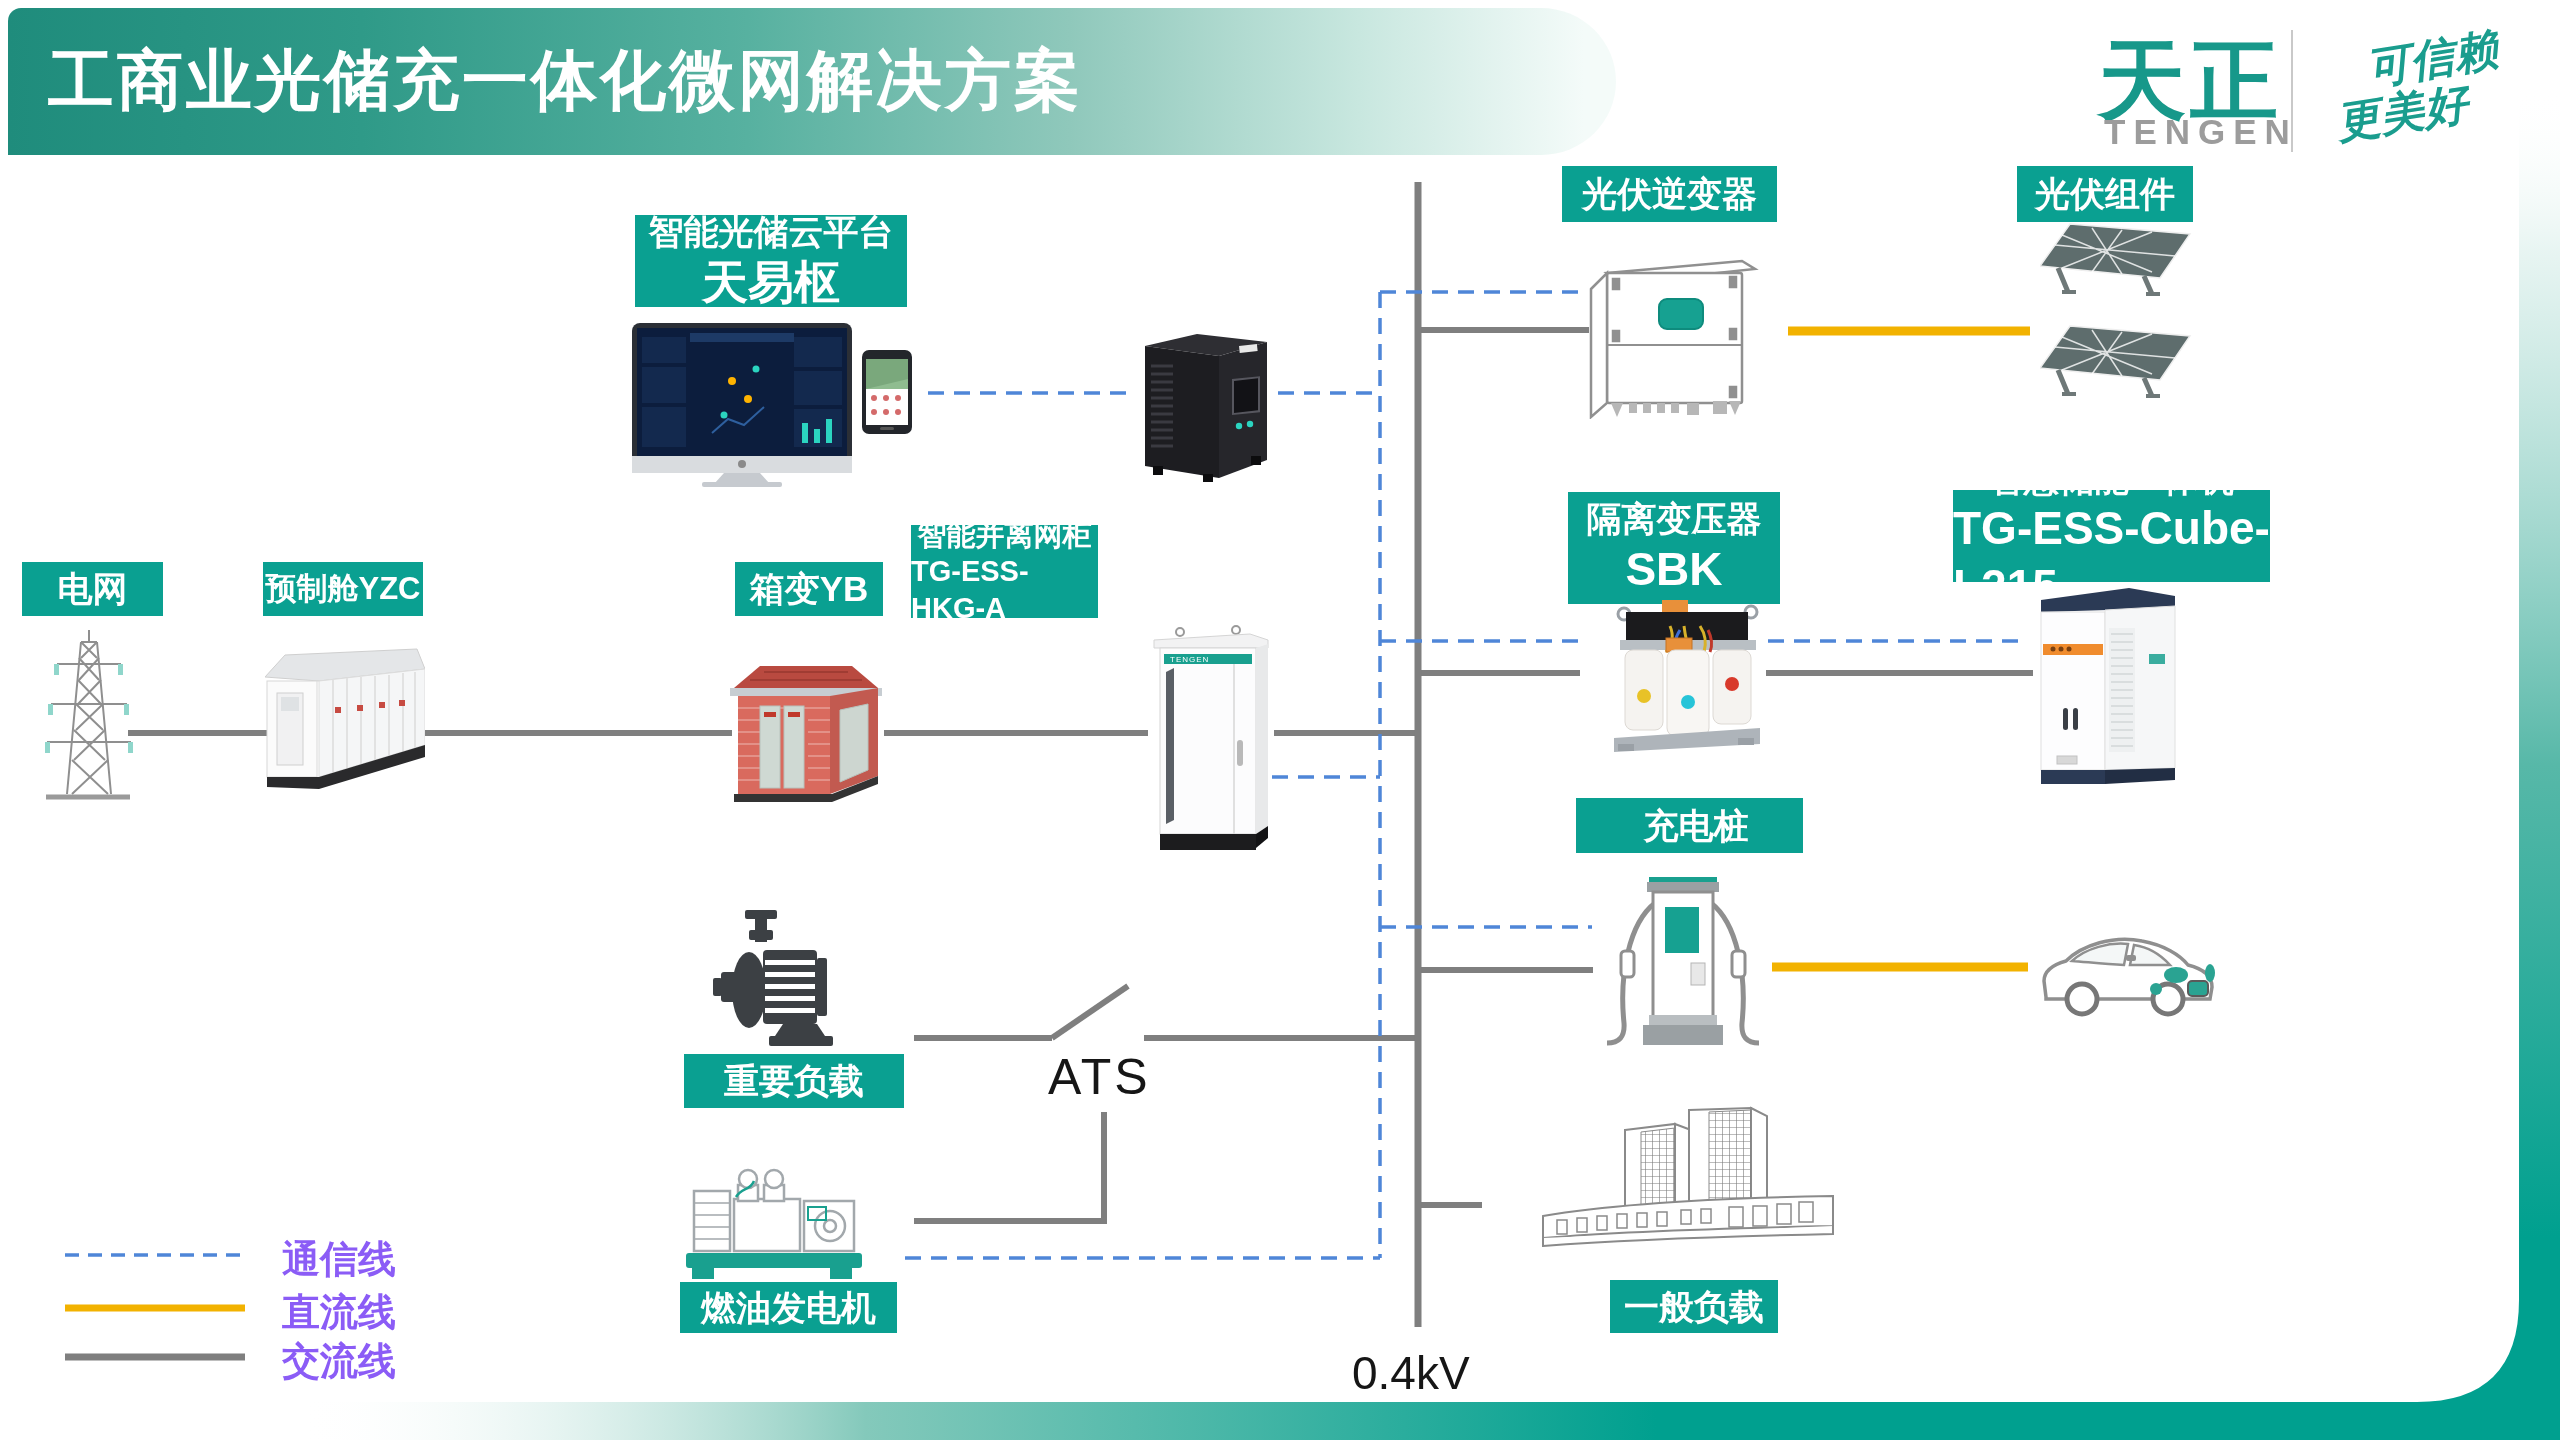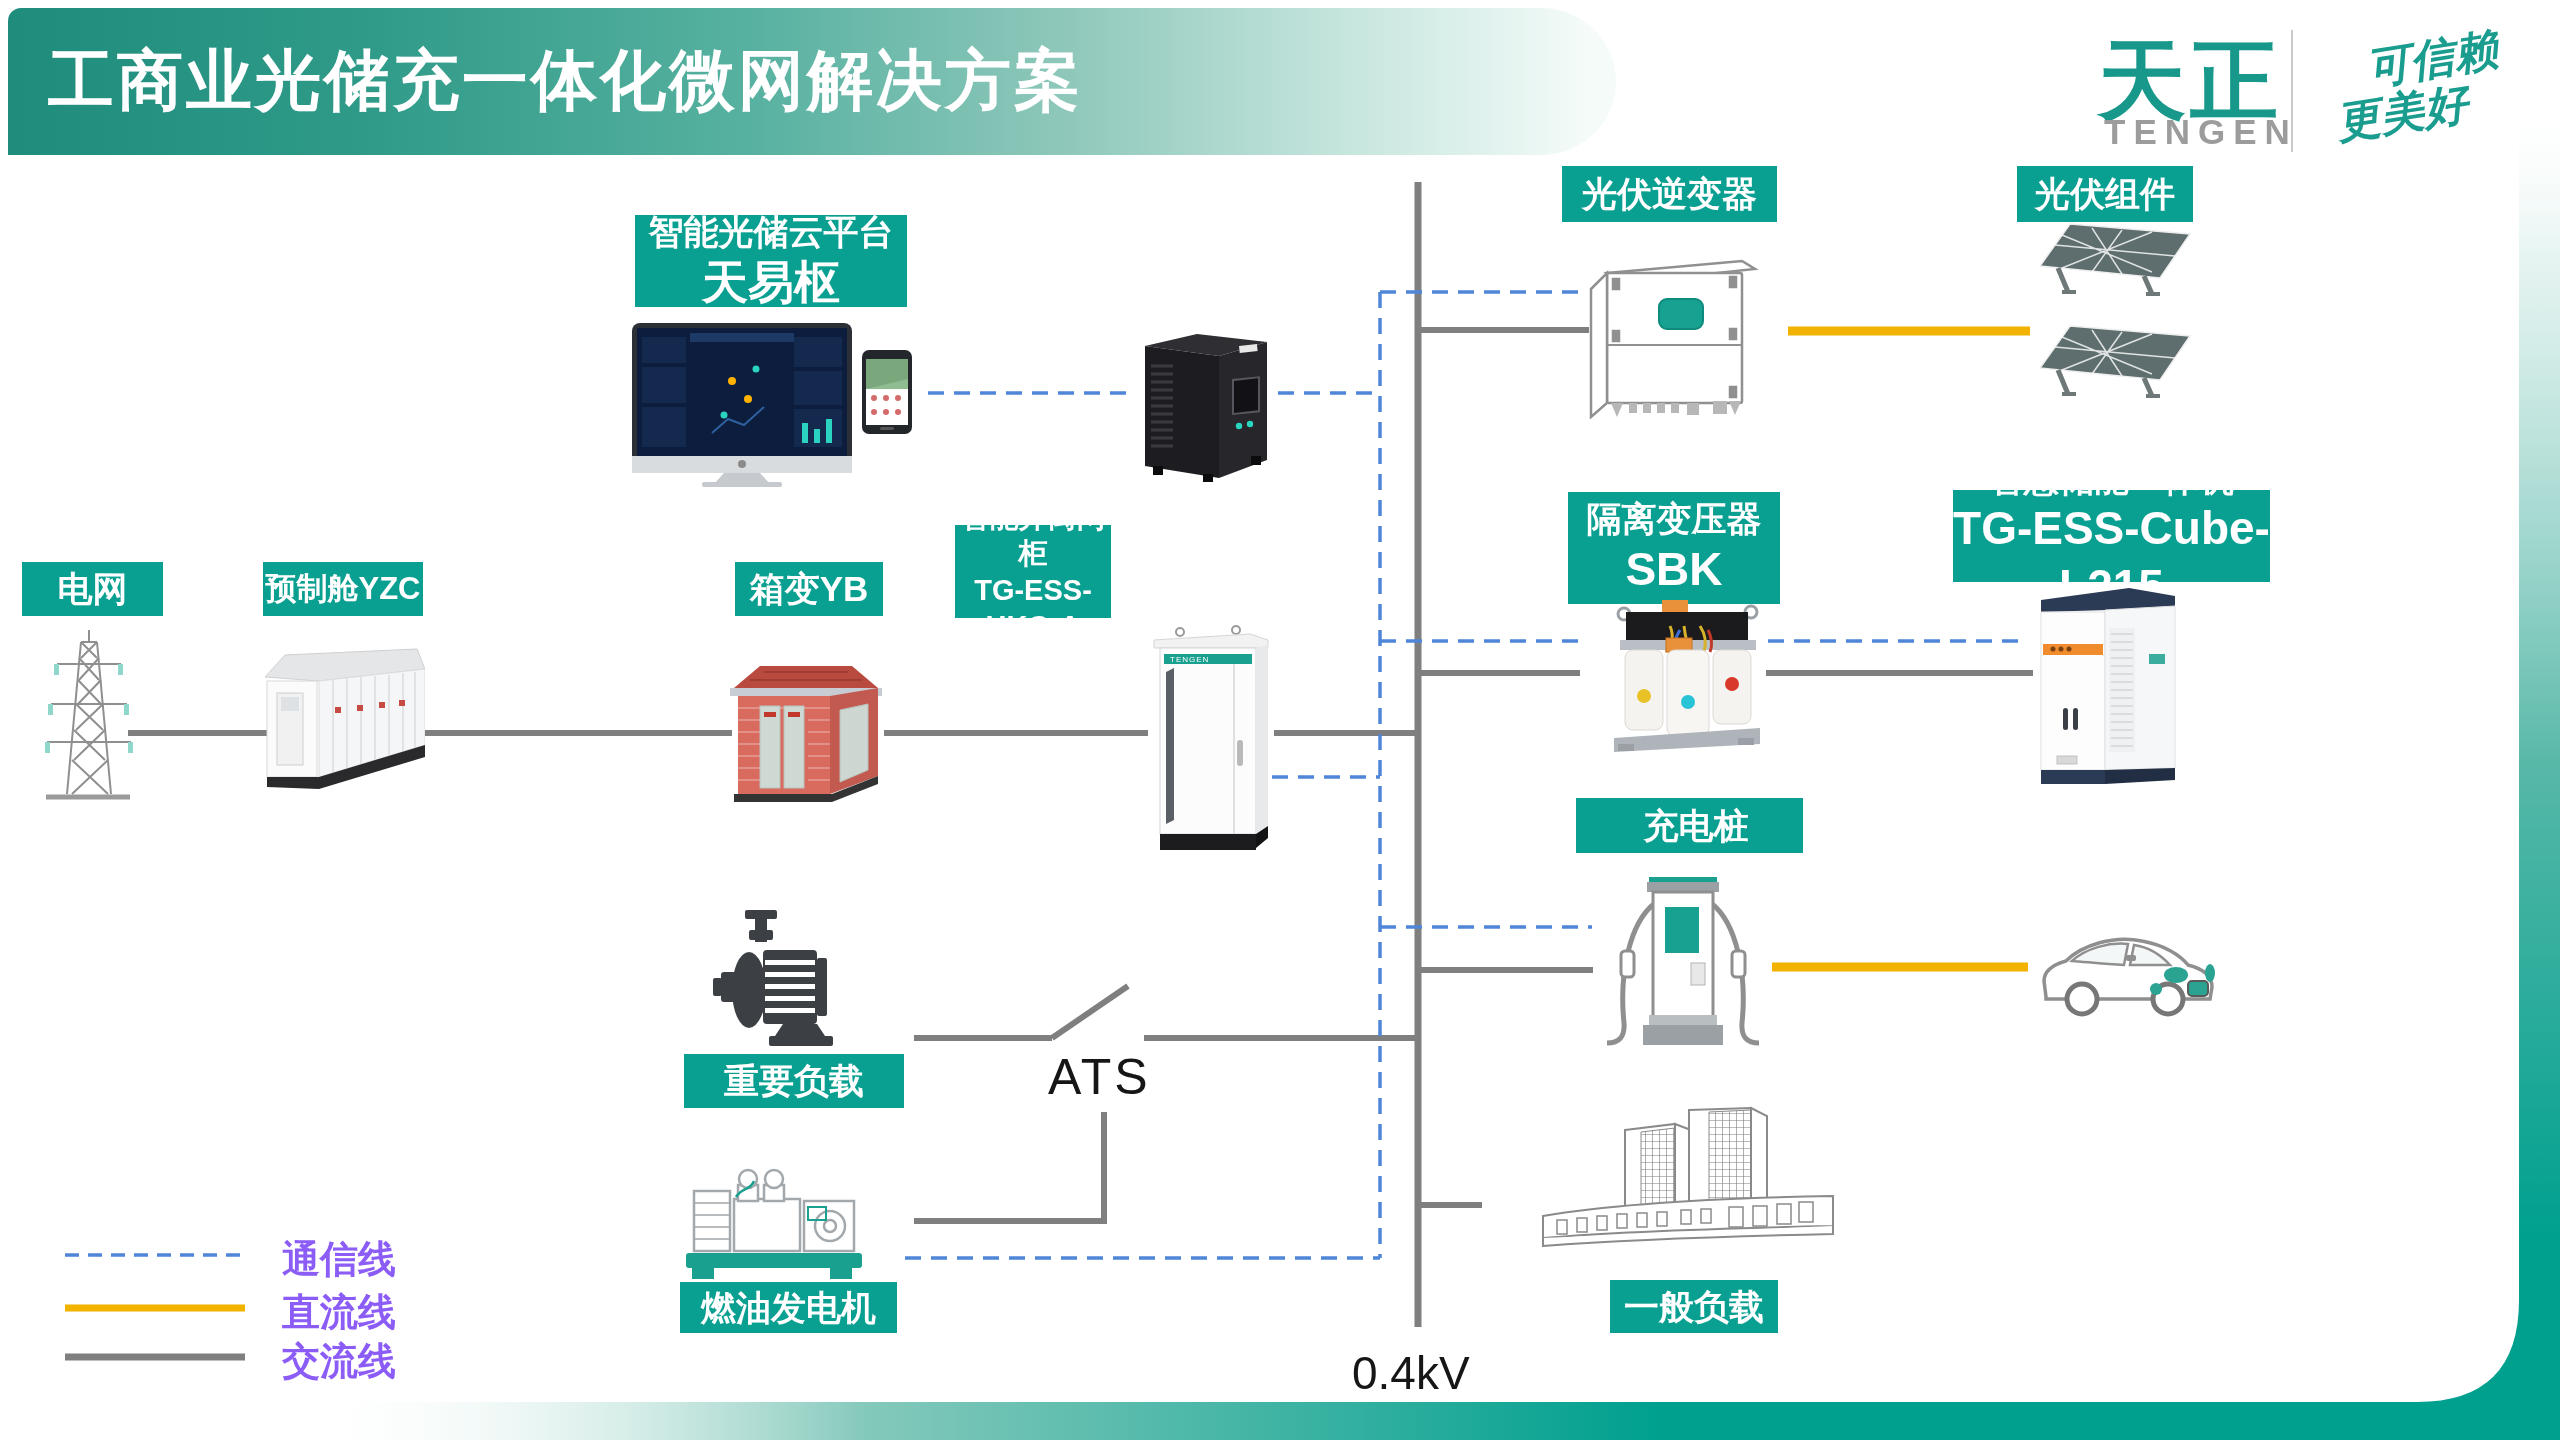--- a/index.html
+++ b/index.html
@@ -11,21 +11,21 @@
     background:linear-gradient(90deg,#1f8c7c 0%,#2f9a88 22%,#57b1a0 46%,#8fc8bb 66%,#c8e7df 84%,#f4fbf9 98%);
     border-radius:26px 150px 150px 0 / 26px 147px 147px 0;}
   #title{left:48px;top:36px;font-size:66px;font-weight:900;color:#ffffff;letter-spacing:3px;white-space:nowrap;}
   
   .brand-cn{left:2098px;top:22px;font-size:88px;font-weight:800;color:#17988a;letter-spacing:4px;}
   .brand-en{left:2104px;top:112px;font-size:35px;font-weight:700;color:#9c9c9c;letter-spacing:8px;}
   .brand-divider{left:2291px;top:30px;width:2px;height:122px;background:#c9c9c9;}
   .slogan{color:#1a9d8e;font-size:44px;font-style:italic;font-weight:600;white-space:nowrap;}
   
   .label{background:#0aa091;color:#fff;font-weight:700;display:flex;flex-direction:column;
-         align-items:center;justify-content:center;text-align:center;line-height:1.25;}
+         align-items:center;justify-content:center;text-align:left;line-height:1.25;}
   .label .l1{font-size:35px;}
   .label .l2{font-size:46px;}
   .plain{color:#161616;white-space:nowrap;}
   .legend-text{color:#8b5cf6;font-size:38px;font-weight:700;}
   svg{display:block;}
   text{font-family:"Liberation Sans","DejaVu Sans",sans-serif;}
 </style>
 </head>
 <body>
 
@@ -113,21 +113,21 @@
   </div>
   <div class="abs label" style="left:22px;top:562px;width:141px;height:54px;">
     <span class="l1">电网</span>
   </div>
   <div class="abs label" style="left:263px;top:562px;width:160px;height:54px;">
     <span class="l1" style="font-size:31px;">预制舱YZC</span>
   </div>
   <div class="abs label" style="left:735px;top:562px;width:148px;height:54px;">
     <span class="l1">箱变YB</span>
   </div>
-  <div class="abs label" style="left:955px;top:525px;width:156px;height:93px;">
+  <div class="abs label" style="left:911px;top:525px;width:187px;height:93px;">
     <span class="l1" style="font-size:29px;">智能并离网柜</span>
     <span class="l2" style="font-size:29px;">TG-ESS-HKG-A</span>
   </div>
   <div class="abs label" style="left:1568px;top:492px;width:212px;height:112px;">
     <span class="l1">隔离变压器</span>
     <span class="l2">SBK</span>
   </div>
   <div class="abs label" style="left:1953px;top:490px;width:317px;height:92px;">
     <span class="l1">智慧储能一体机</span>
     <span class="l2">TG-ESS-Cube-L215</span>

